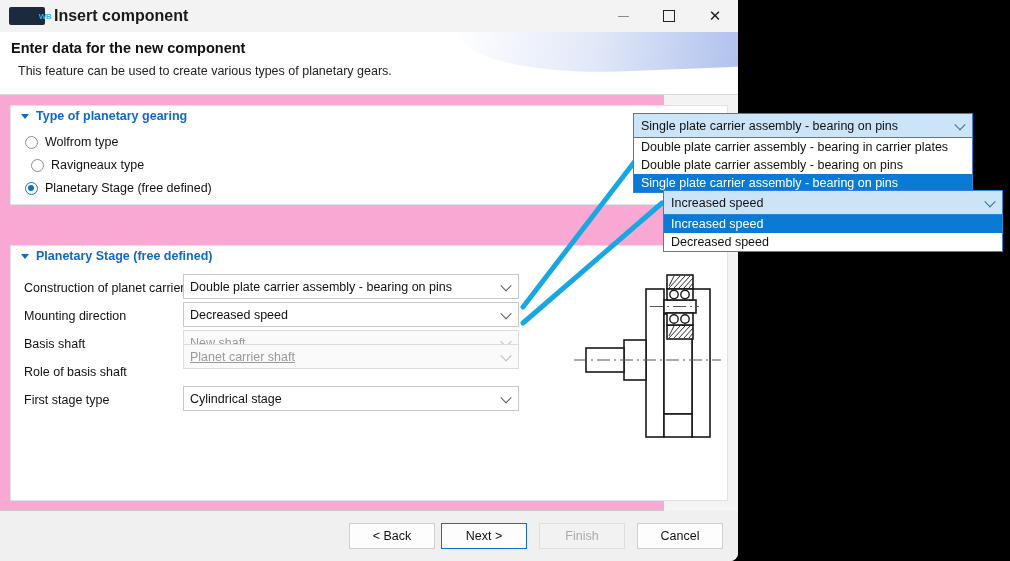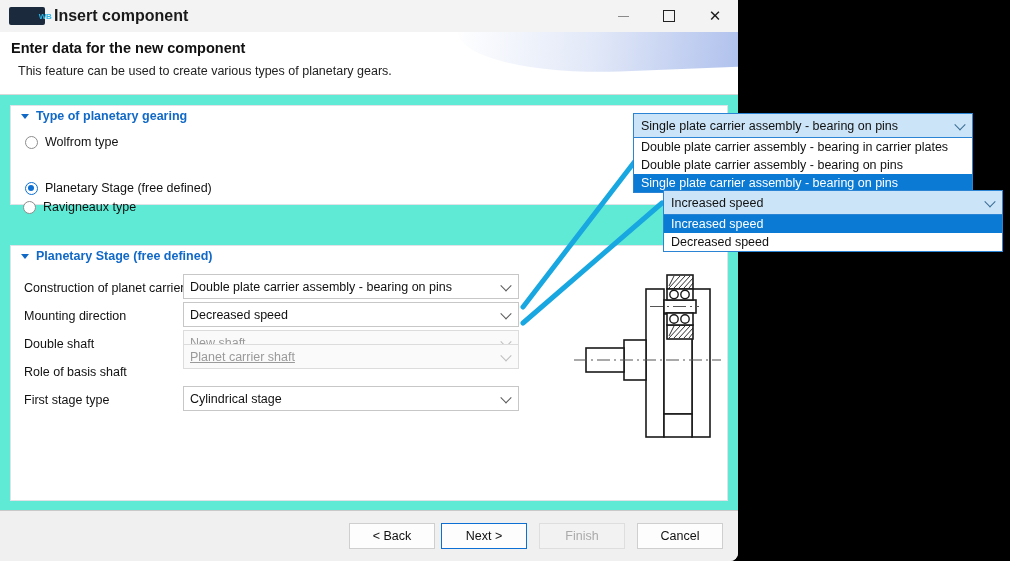--- a/index.html
+++ b/index.html
@@ -64,22 +64,22 @@
     position: absolute; left: 11px; top: 8px;
     font-size: 14.5px; font-weight: bold; color: #111;
   }
   .hdr-sub {
     position: absolute; left: 18px; top: 32px;
     font-size: 12.5px; color: #222;
   }
 
   
   .content {
-    position: absolute; left: 0; top: 95px; width: 738px; height: 416px;
-    background: #5eead4; border-bottom: 1px solid #c9c9c9;
+    position: absolute; left: 0; top: 95px; width: 664px; height: 416px;
+    background: #f9a8d4; border-bottom: 1px solid #c9c9c9;
   }
 
   .groupbox { position: absolute; border: 1px solid #dfe3e8; background: #ffffff; }
   .gb-head {
     position: absolute; left: 10px; top: 3px;
     font-size: 12.5px; font-weight: bold; color: #1169c7;
     display: flex; align-items: center;
   }
   .tri {
     width: 0; height: 0; border-left: 4.5px solid transparent; border-right: 4.5px solid transparent;
@@ -182,21 +182,21 @@
       <div class="groupbox" style="left:10px; top:10px; width:718px; height:100px;">
         <div class="gb-head">
           <span class="tri"></span>
           <span>Type of planetary gearing</span>
         </div>
 
         <div class="radio-row" style="left:14px; top:29px;">
           <span class="radio"></span>
           <span class="radio-lbl">Wolfrom type</span>
         </div>
-        <div class="radio-row" style="left:12px; top:52px;margin-top:42px;">
+        <div class="radio-row" style="left:20px; top:52px;">
           <span class="radio"></span>
           <span class="radio-lbl">Ravigneaux type</span>
         </div>
         <div class="radio-row" style="left:14px; top:75px;">
           <span class="radio on"></span>
           <span class="radio-lbl">Planetary Stage (free defined)</span>
         </div>
       </div>
 
       <div class="groupbox" style="left:10px; top:150px; width:718px; height:256px;">
@@ -215,21 +215,21 @@
 
         <div class="frow" style="left:13px; top:58px;">
           <span class="flabel">Mounting direction</span>
         </div>
         <div class="combo" style="left:172px; top:56px; width:336px;">
           <span>Decreased speed</span>
           <span class="chev"></span>
         </div>
 
         <div class="frow" style="left:13px; top:86px;">
-          <span class="flabel">Double shaft</span>
+          <span class="flabel">Basis shaft</span>
         </div>
         <div class="combo disabled" style="left:172px; top:84px; width:336px;">
           <span>New shaft</span>
           <span class="chev"></span>
         </div>
 
         <div class="frow" style="left:13px; top:114px;">
           <span class="flabel">Role of basis shaft</span>
         </div>
         <div class="combo disabled" style="left:172px; top:98px; width:336px;text-decoration:underline;">

